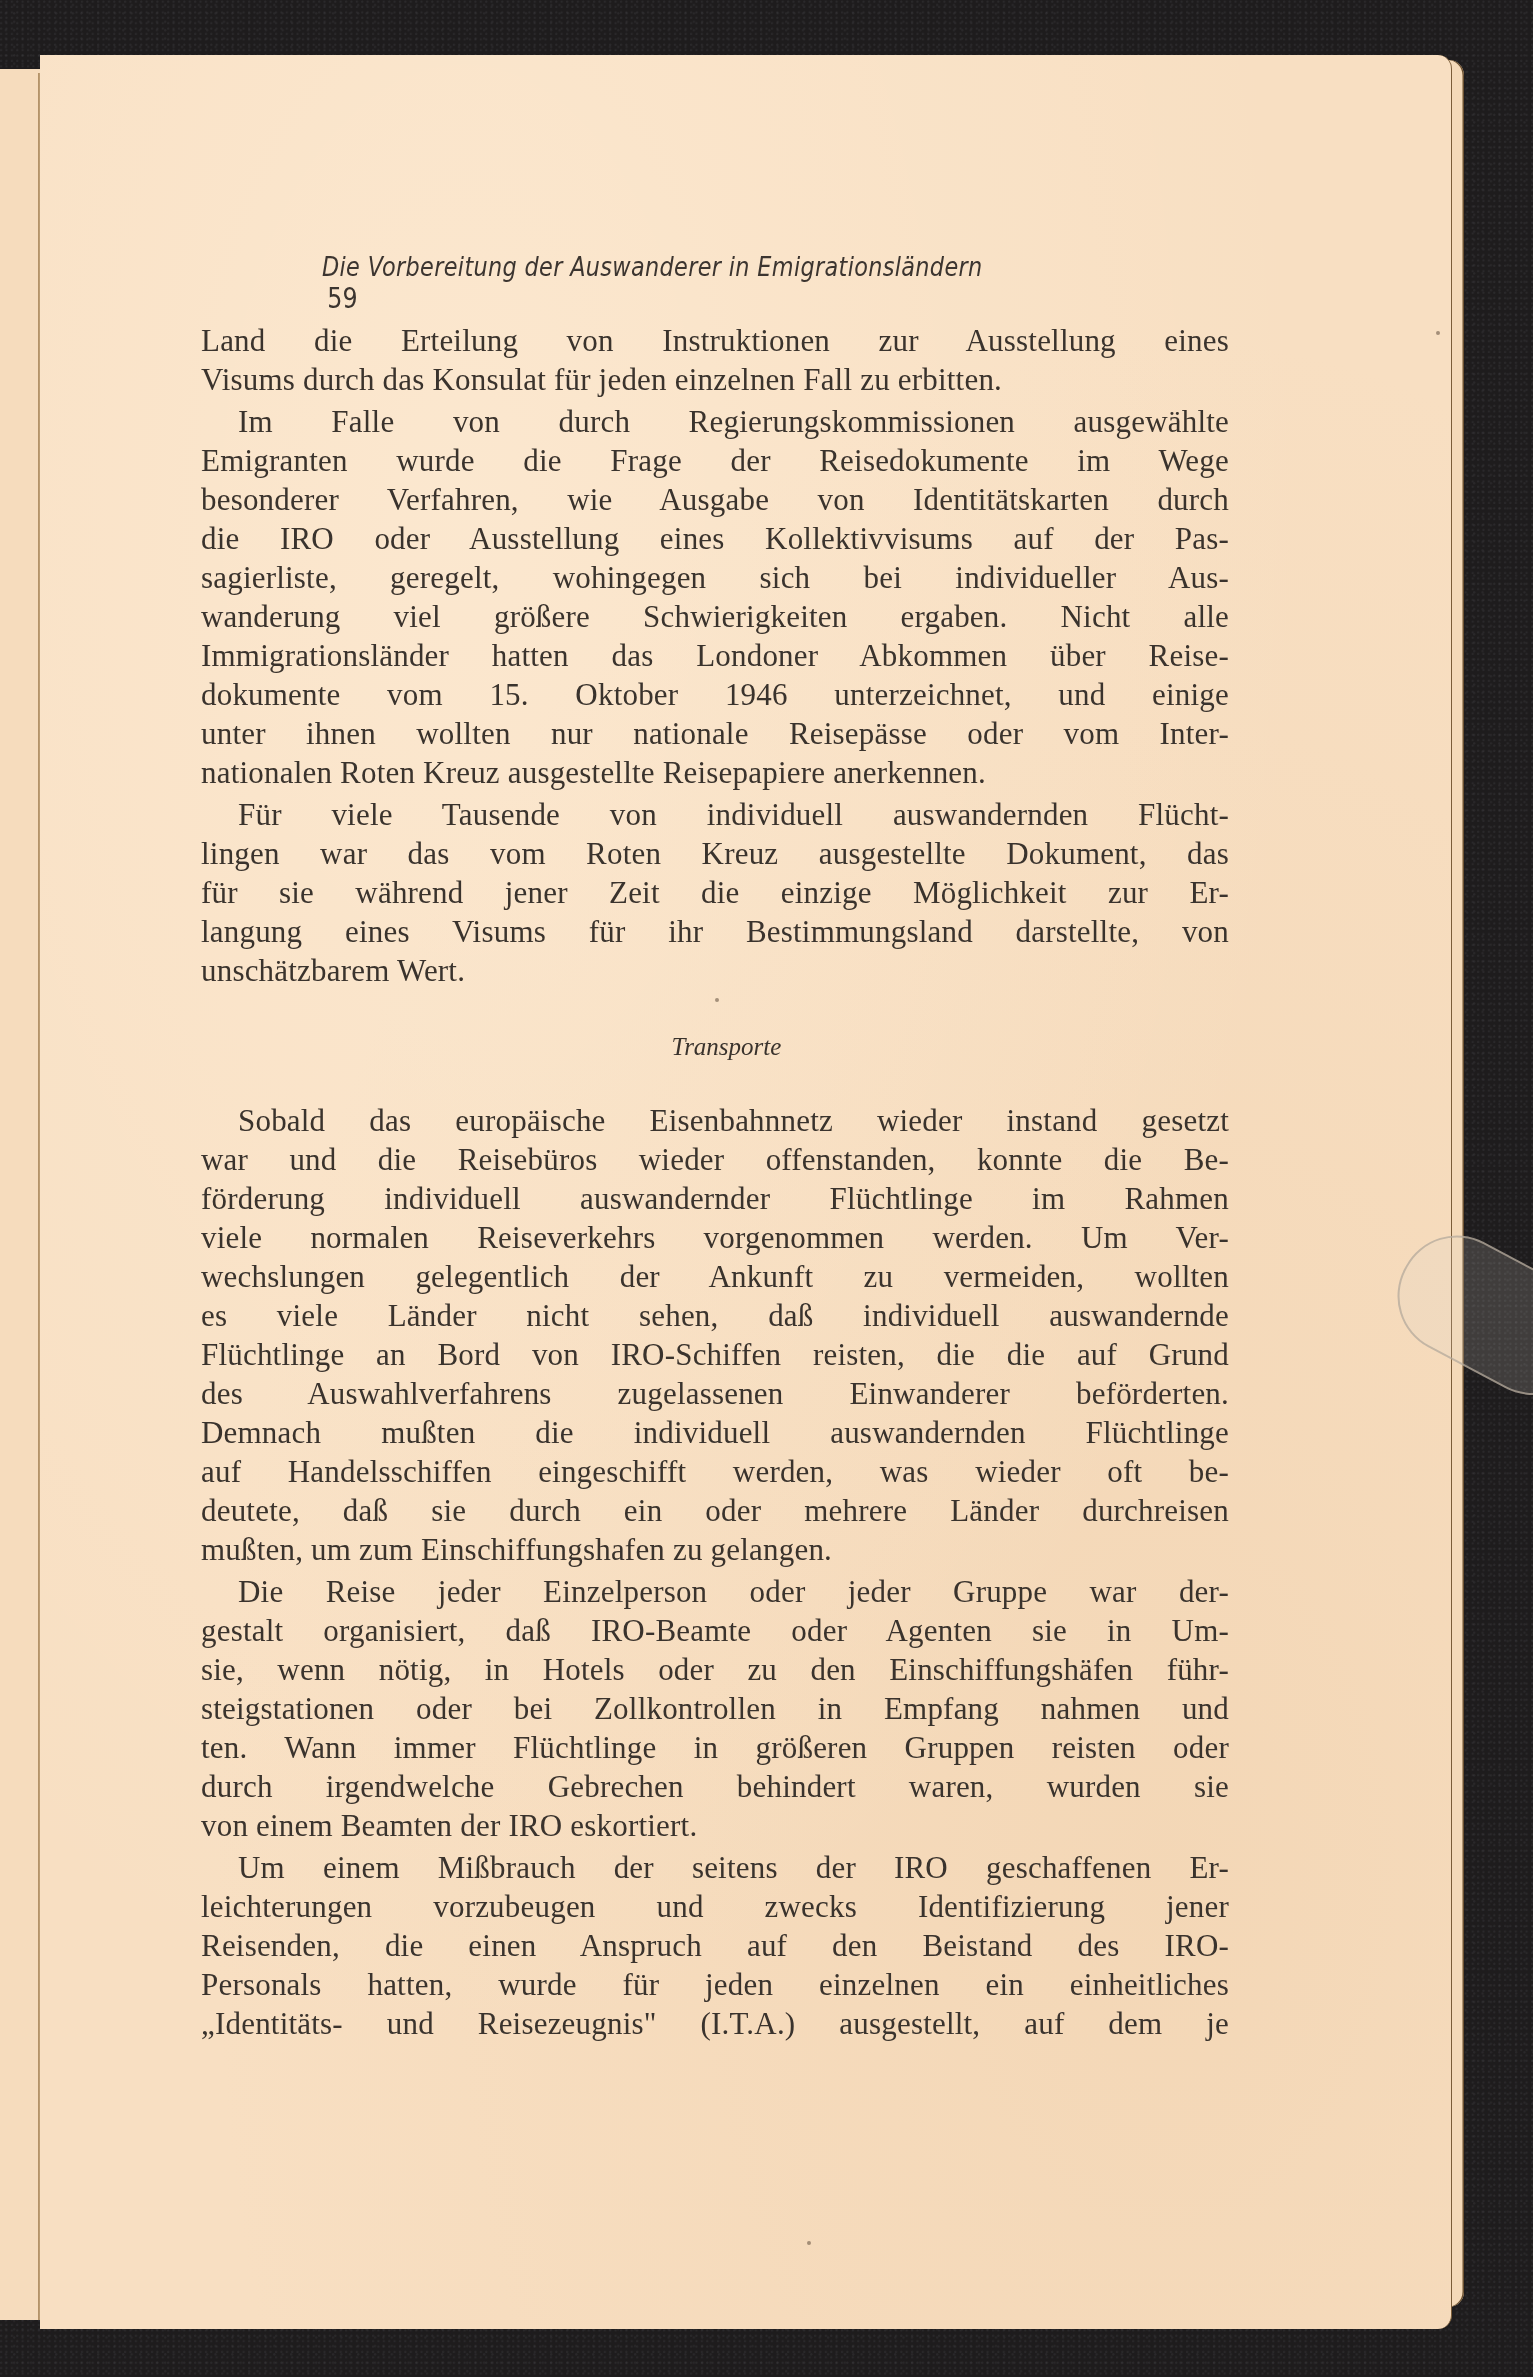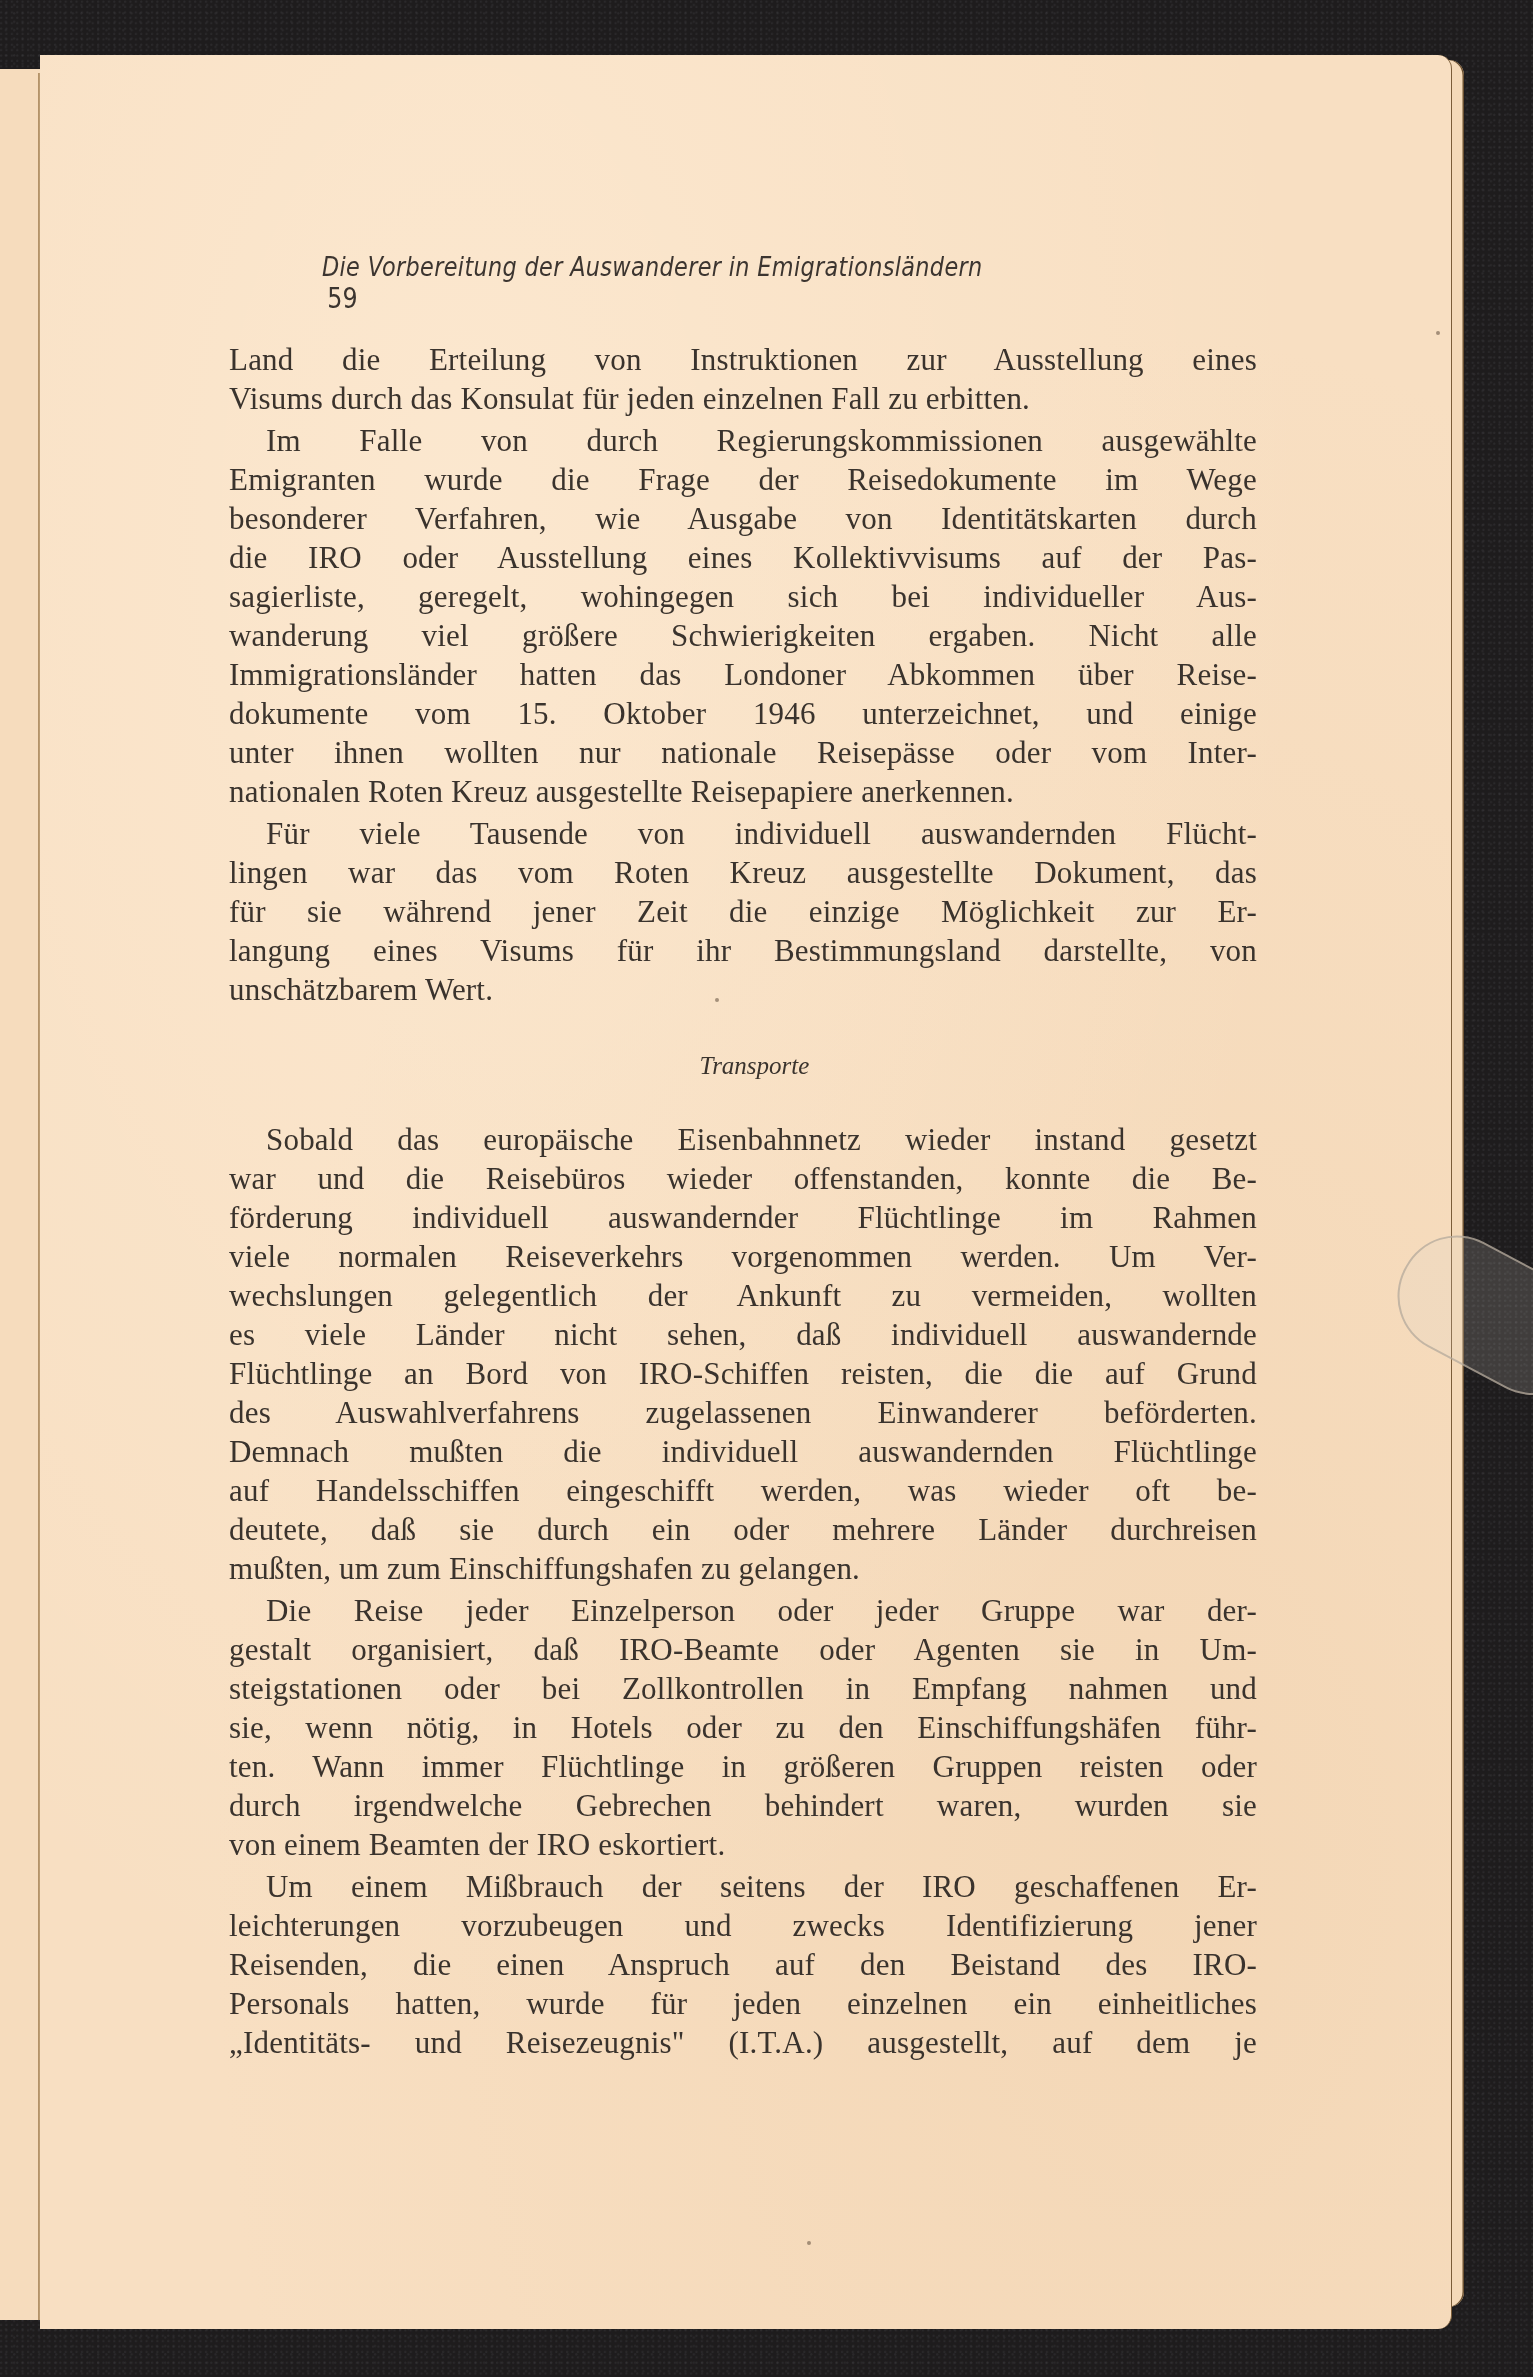--- a/index.html
+++ b/index.html
@@ -82,24 +82,23 @@
   }
   .page-number {
     font-family: "DejaVu Sans", "Liberation Sans", sans-serif;
     font-size: 28px;
     transform: scaleX(0.85);
     transform-origin: right center;
   }
   .text-block {
     position: absolute;
     left: 201px;
-    top: 340px;
+    top: 321px;
     width: 1028px;
     color: #3a332d;
-    margin-left: 28px;
   }
   .line {
     font-size: 31px;
     line-height: 39px;
     height: 39px;
     white-space: nowrap;
     text-align: justify;
     text-align-last: justify;
     letter-spacing: 0.2px;
   }
@@ -203,22 +202,22 @@
         <div class="line">des Auswahlverfahrens zugelassenen Einwanderer beförderten.</div>
         <div class="line">Demnach mußten die individuell auswandernden Flüchtlinge</div>
         <div class="line">auf Handelsschiffen eingeschifft werden, was wieder oft be-</div>
         <div class="line">deutete, daß sie durch ein oder mehrere Länder durchreisen</div>
         <div class="line last">mußten, um zum Einschiffungshafen zu gelangen.</div>
       </div>
       <div class="para-gap"></div>
       <div>
         <div class="line indent">Die Reise jeder Einzelperson oder jeder Gruppe war der-</div>
         <div class="line">gestalt organisiert, daß IRO-Beamte oder Agenten sie in Um-</div>
+        <div class="line">sie, wenn nötig, in Hotels oder zu den Einschiffungshäfen führ-</div>
         <div class="line">steigstationen oder bei Zollkontrollen in Empfang nahmen und</div>
-        <div class="line">sie, wenn nötig, in Hotels oder zu den Einschiffungshäfen führ-</div>
         <div class="line">ten. Wann immer Flüchtlinge in größeren Gruppen reisten oder</div>
         <div class="line">durch irgendwelche Gebrechen behindert waren, wurden sie</div>
         <div class="line last">von einem Beamten der IRO eskortiert.</div>
       </div>
       <div class="para-gap"></div>
       <div>
         <div class="line indent">Um einem Mißbrauch der seitens der IRO geschaffenen Er-</div>
         <div class="line">leichterungen vorzubeugen und zwecks Identifizierung jener</div>
         <div class="line">Reisenden, die einen Anspruch auf den Beistand des IRO-</div>
         <div class="line">Personals hatten, wurde für jeden einzelnen ein einheitliches</div>

